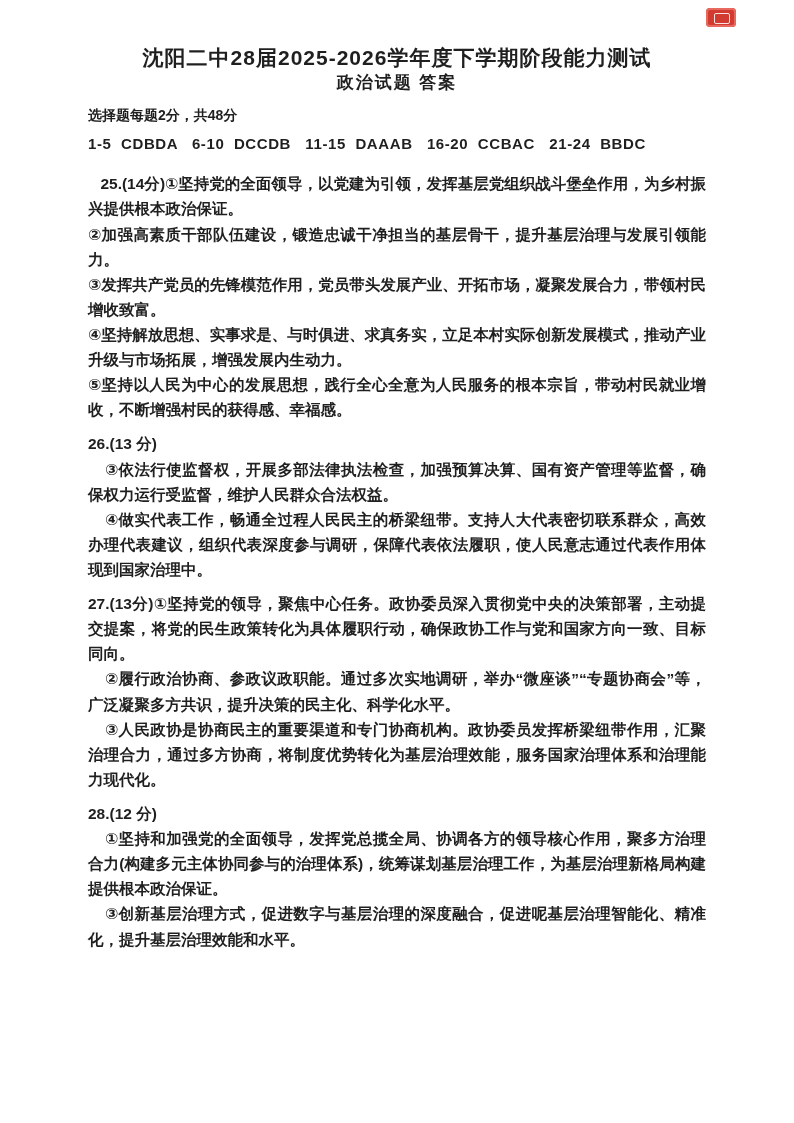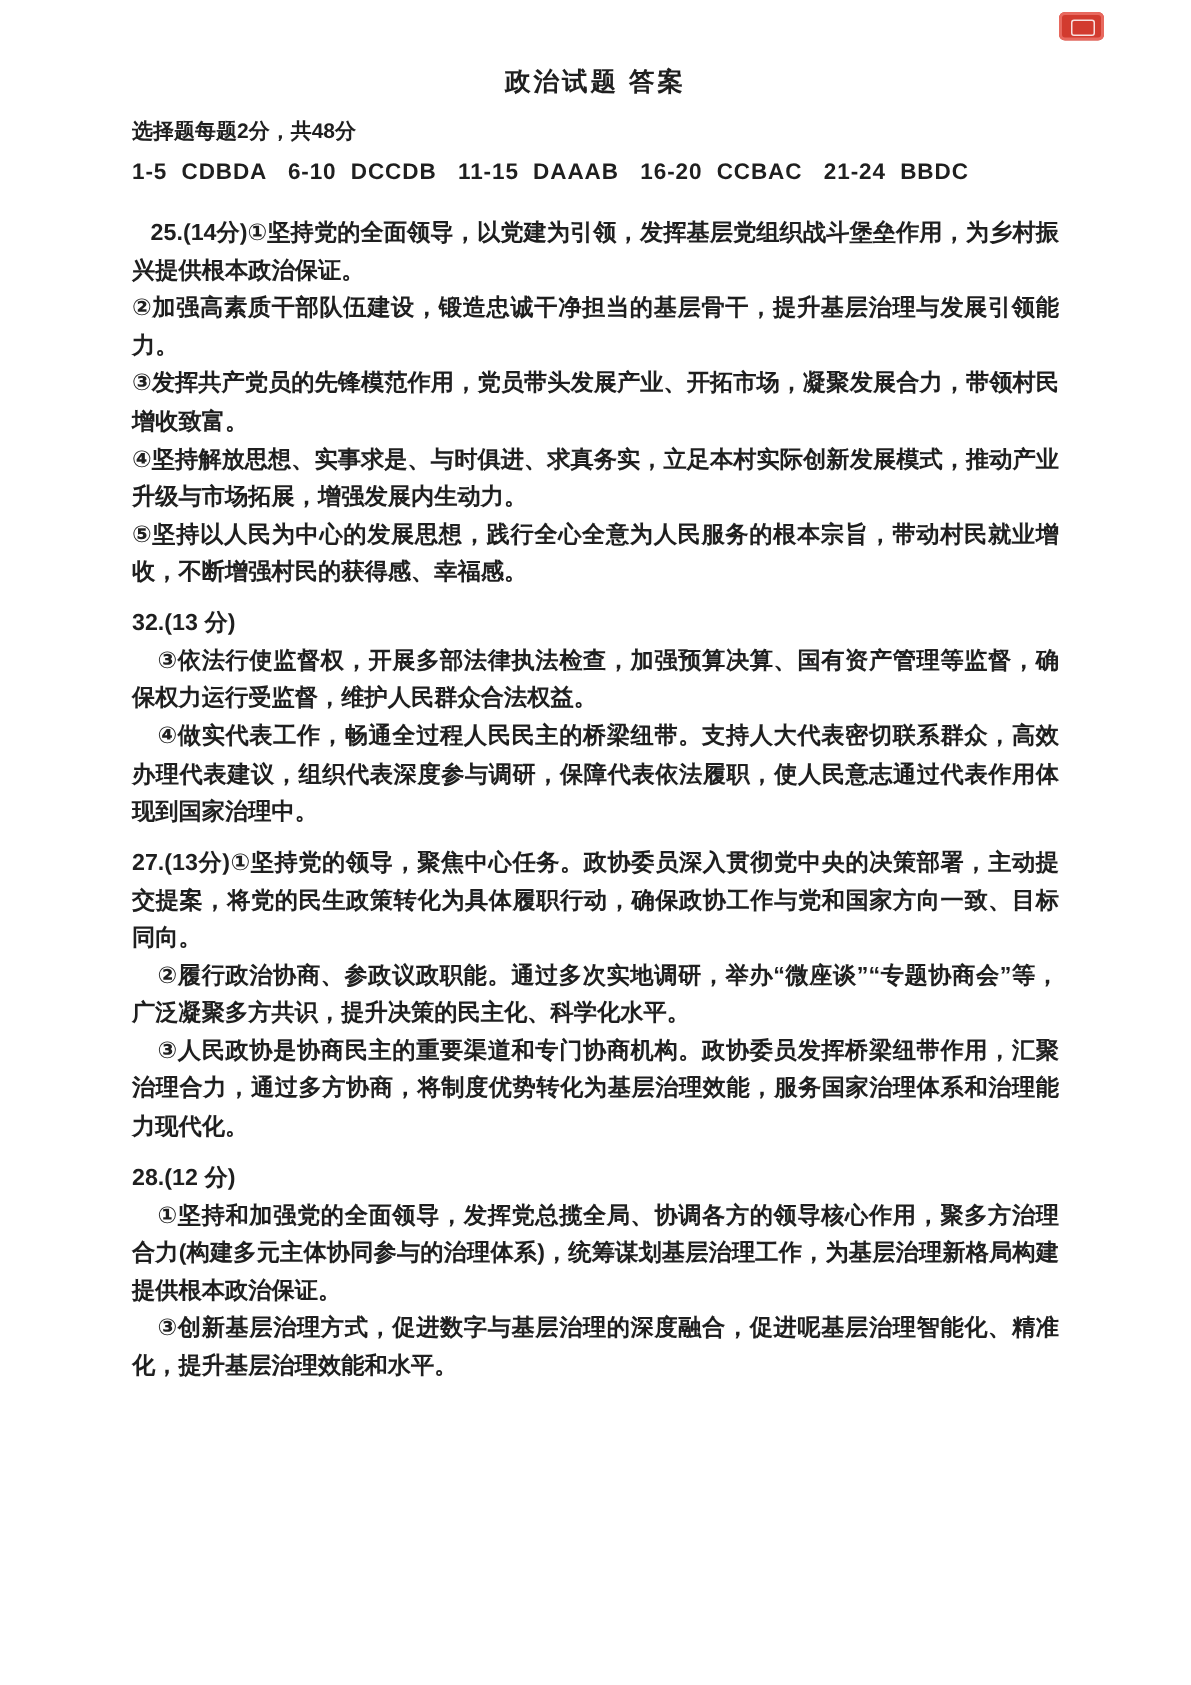--- a/index.html
+++ b/index.html
@@ -75,32 +75,33 @@
   p.para.indent-sm { text-indent: 0.8em; }
   p.para.heading { margin-top: 9px; }
 </style>
 </head>
 <body>
 
 <div class="page">
 
   <div class="stamp"></div>
 
+  <h1 class="title">沈阳二中28届2025-2026学年度下学期阶段能力测试</h1>
   <h2 class="subtitle">政治试题 答案</h2>
 
   <p class="note">选择题每题2分，共48分</p>
   <p class="answers">1-5  CDBDA   6-10  DCCDB   11-15  DAAAB   16-20  CCBAC   21-24  BBDC</p>
 
   <p class="para indent-sm">25.(14分)①坚持党的全面领导，以党建为引领，发挥基层党组织战斗堡垒作用，为乡村振兴提供根本政治保证。</p>
   <p class="para">②加强高素质干部队伍建设，锻造忠诚干净担当的基层骨干，提升基层治理与发展引领能力。</p>
   <p class="para">③发挥共产党员的先锋模范作用，党员带头发展产业、开拓市场，凝聚发展合力，带领村民增收致富。</p>
   <p class="para">④坚持解放思想、实事求是、与时俱进、求真务实，立足本村实际创新发展模式，推动产业升级与市场拓展，增强发展内生动力。</p>
   <p class="para">⑤坚持以人民为中心的发展思想，践行全心全意为人民服务的根本宗旨，带动村民就业增收，不断增强村民的获得感、幸福感。</p>
 
-  <p class="para heading">32.(13 分)</p>
+  <p class="para heading">26.(13 分)</p>
   <p class="para indent">③依法行使监督权，开展多部法律执法检查，加强预算决算、国有资产管理等监督，确保权力运行受监督，维护人民群众合法权益。</p>
   <p class="para indent">④做实代表工作，畅通全过程人民民主的桥梁纽带。支持人大代表密切联系群众，高效办理代表建议，组织代表深度参与调研，保障代表依法履职，使人民意志通过代表作用体现到国家治理中。</p>
 
   <p class="para heading">27.(13分)①坚持党的领导，聚焦中心任务。政协委员深入贯彻党中央的决策部署，主动提交提案，将党的民生政策转化为具体履职行动，确保政协工作与党和国家方向一致、目标同向。</p>
   <p class="para indent">②履行政治协商、参政议政职能。通过多次实地调研，举办“微座谈”“专题协商会”等，广泛凝聚多方共识，提升决策的民主化、科学化水平。</p>
   <p class="para indent">③人民政协是协商民主的重要渠道和专门协商机构。政协委员发挥桥梁纽带作用，汇聚治理合力，通过多方协商，将制度优势转化为基层治理效能，服务国家治理体系和治理能力现代化。</p>
 
   <p class="para heading">28.(12 分)</p>
   <p class="para indent">①坚持和加强党的全面领导，发挥党总揽全局、协调各方的领导核心作用，聚多方治理合力(构建多元主体协同参与的治理体系)，统筹谋划基层治理工作，为基层治理新格局构建提供根本政治保证。</p>
   <p class="para indent">③创新基层治理方式，促进数字与基层治理的深度融合，促进呢基层治理智能化、精准化，提升基层治理效能和水平。</p>

